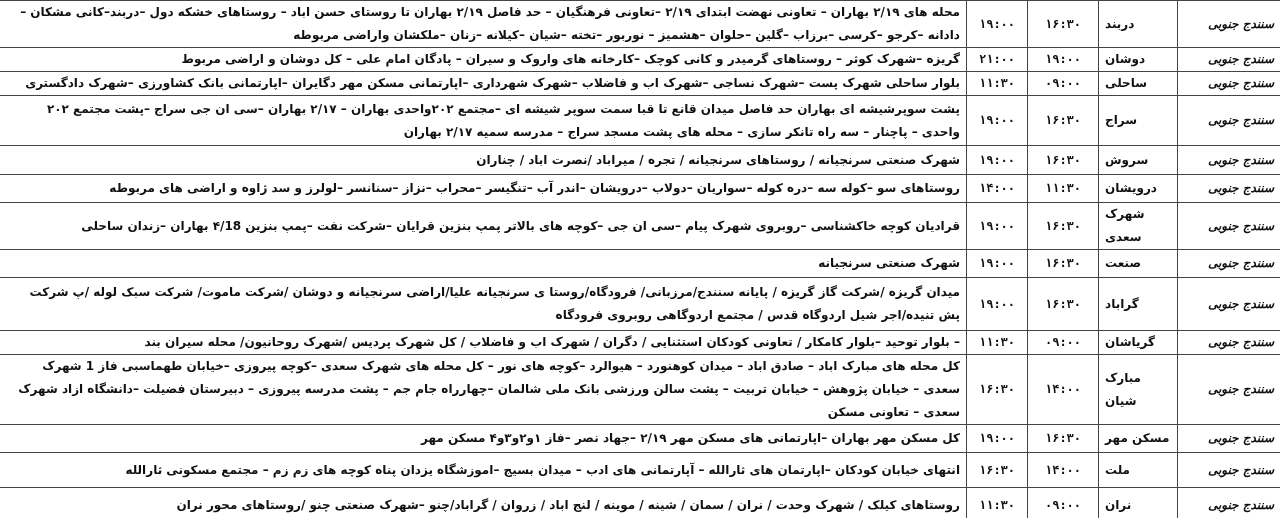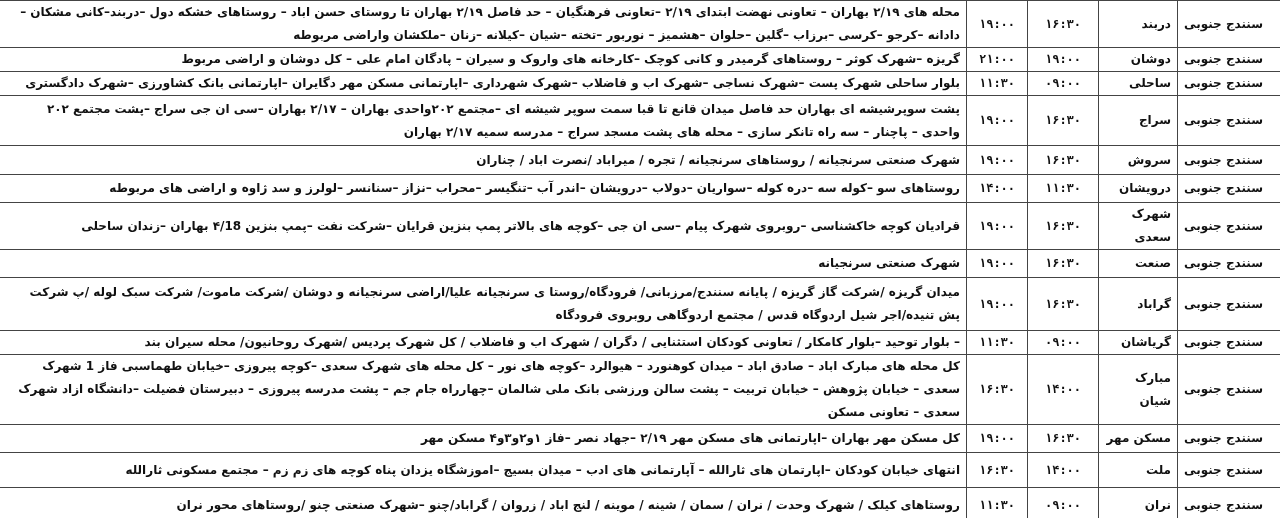--- a/index.html
+++ b/index.html
@@ -14,22 +14,22 @@
     color: #111;
     table-layout: fixed;
   }
   table.sched td {
     border: 1.5px solid #444;
     padding: 0 6px;
     vertical-align: middle;
     font-size: 12px;
     line-height: 23px;
   }
-  td.c-region { width: 90px; text-align: left; font-size: 12.5px; }
-  td.c-area { width: 66px; text-align: right; font-size: 12.5px; }
+  td.c-region { width: 90px; text-align: right; font-size: 12.5px; font-style: italic; }
+  td.c-area { width: 66px; text-align: left; font-size: 12.5px; }
   td.c-start { width: 58px; text-align: center; font-family: "DejaVu Sans Mono", monospace; font-size: 13px; }
   td.c-end { width: 48px; text-align: center; font-family: "DejaVu Sans Mono", monospace; font-size: 13px; }
   td.c-desc { font-size: 11.8px; }
   td.c-region { border-left: 3px solid #666; }
 </style>
 </head>
 <body>
 
 <table class="sched">
   <tbody id="tbody">

